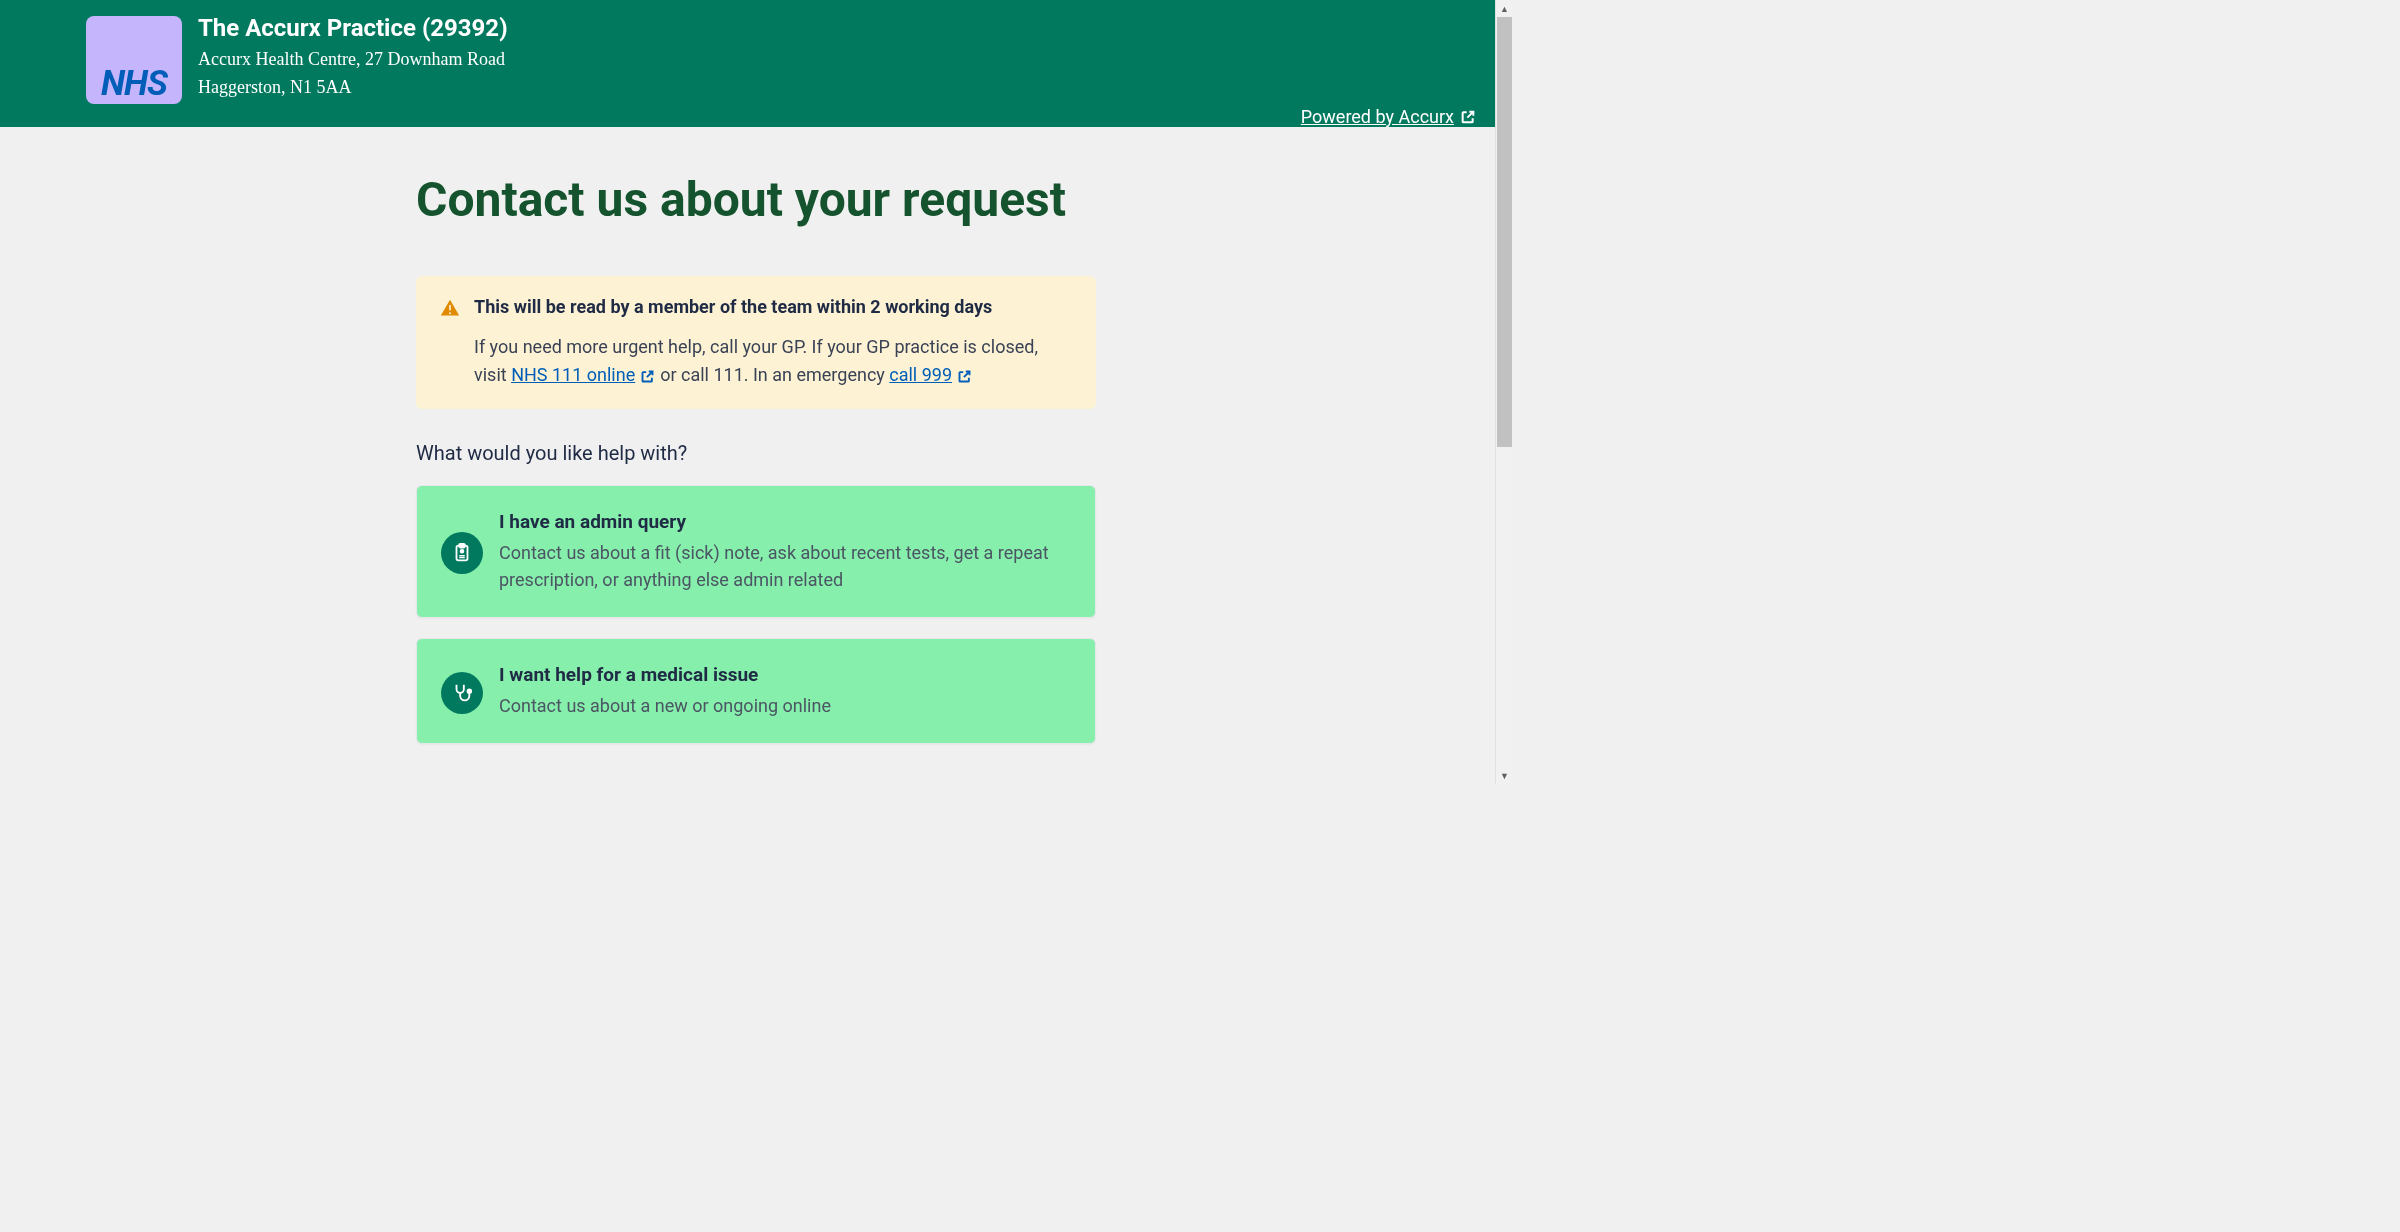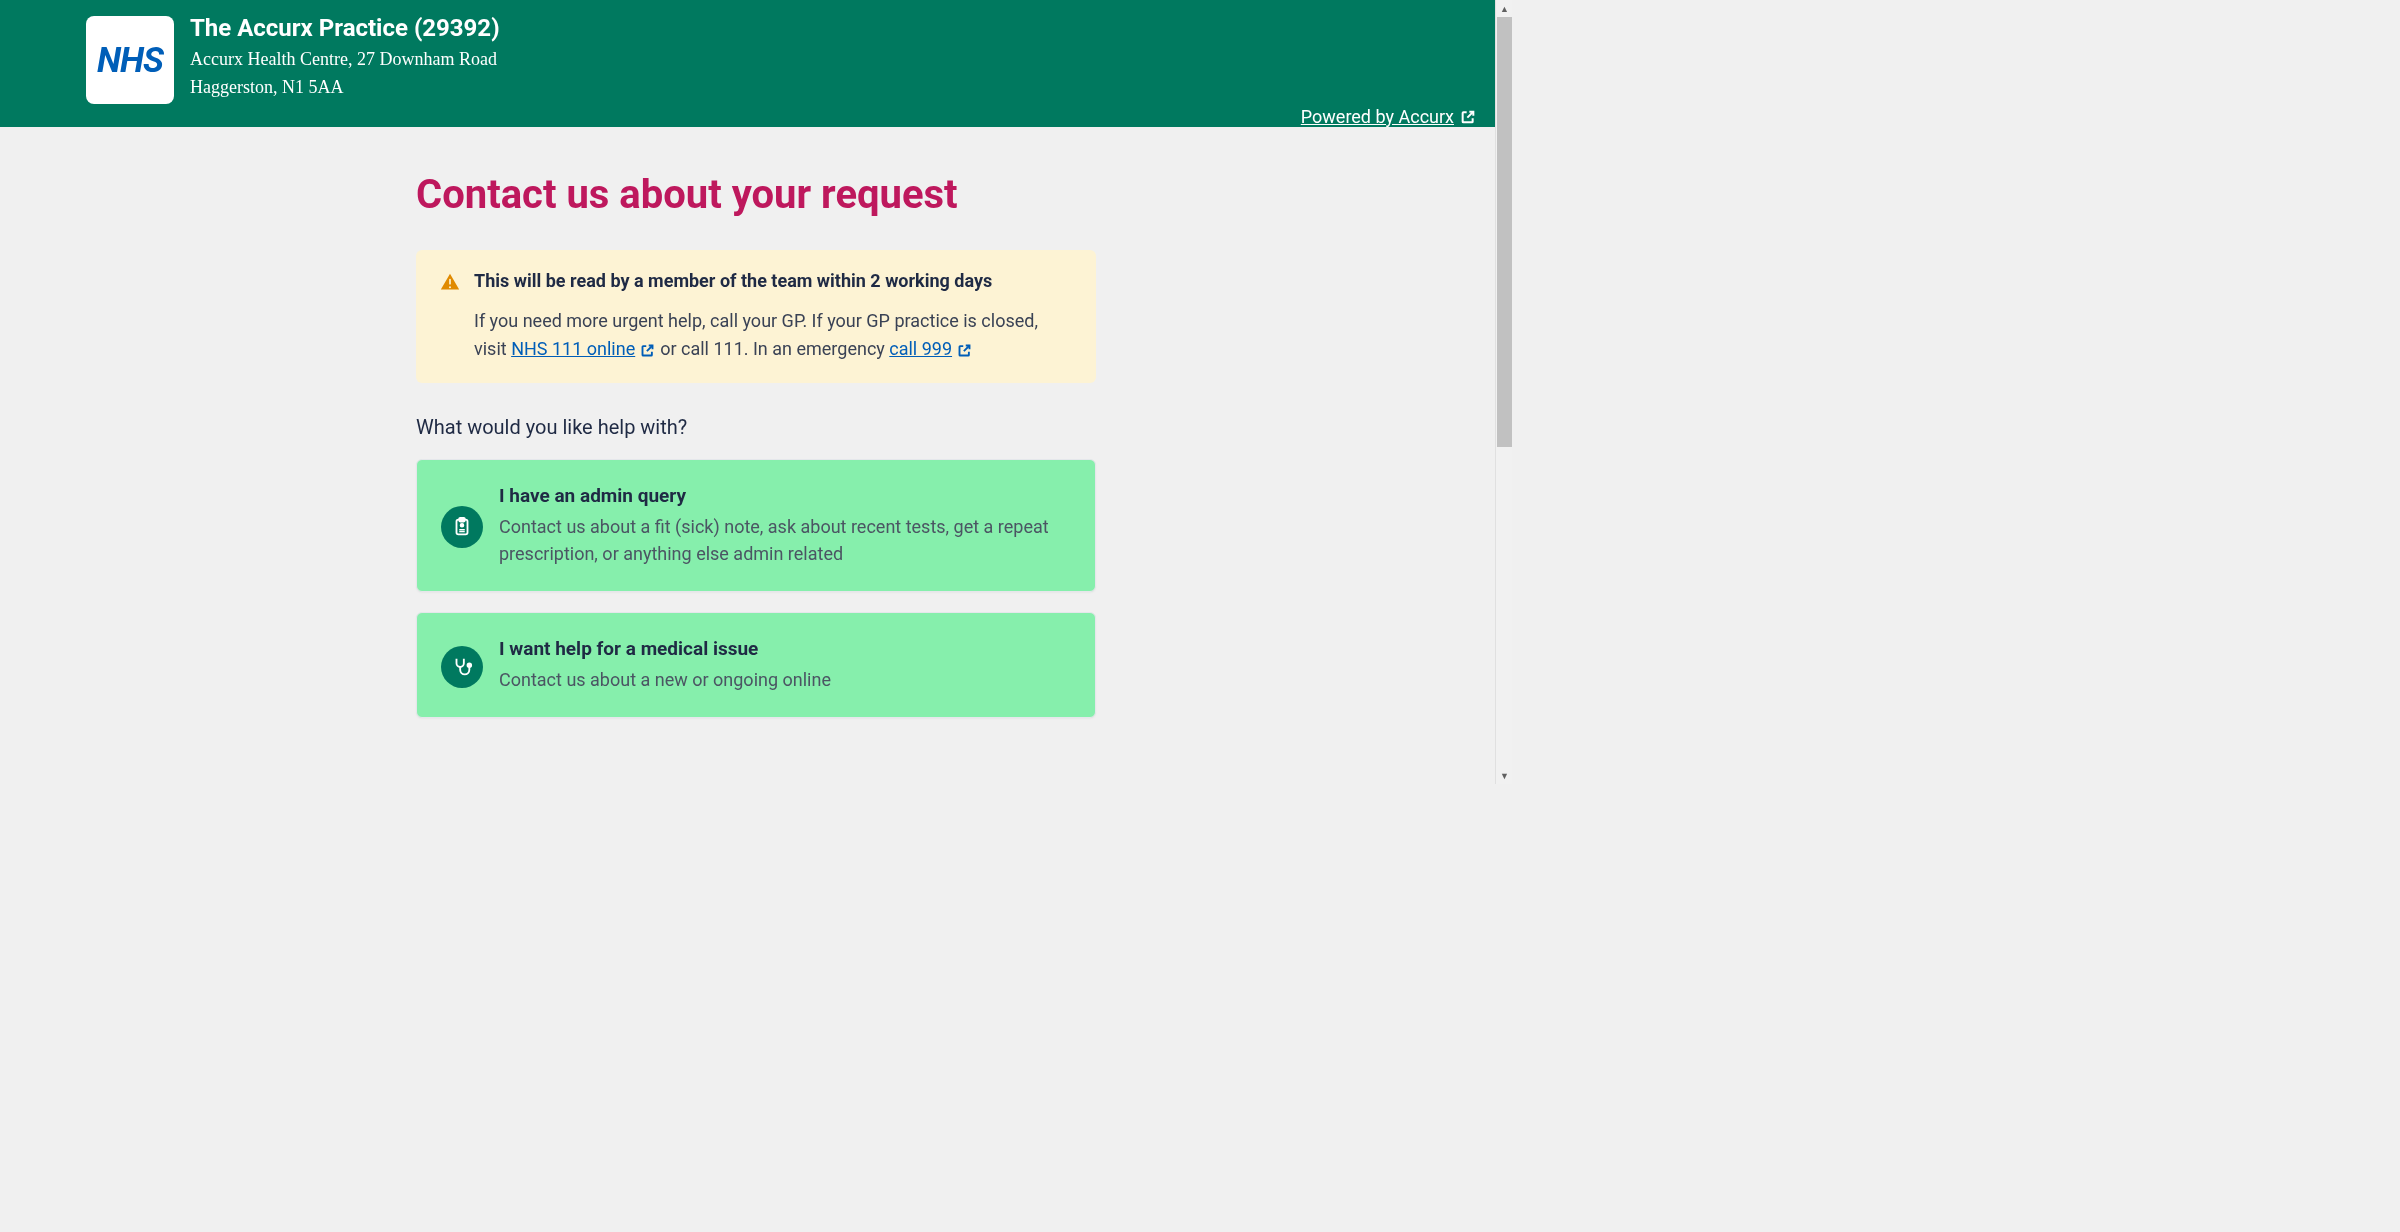--- a/index.html
+++ b/index.html
@@ -19,26 +19,26 @@
   position: relative;
 }
 .header-inner {
   max-width: 1380px;
   margin: 0 auto;
   display: flex;
   align-items: flex-start;
   padding: 0 20px;
 }
 .nhs-logo {
-  width: 88px;
+  width: 96px;
   height: 88px;
-  background: #ffffff;
+  background: #c4b5fd;
   border-radius: 8px;
   display: flex;
-  align-items: center;
+  align-items: flex-end;
   justify-content: center;
   margin-right: 16px;
   flex-shrink: 0;
   margin-top: 2px;
 }
 .nhs-logo span {
   color: #005eb8;
   font-weight: 700;
   font-style: italic;
   font-size: 35px;
@@ -73,24 +73,24 @@
   align-items: center;
   justify-content: center;
   vertical-align: middle;
 }
 .main {
   max-width: 680px;
   margin: 0 auto;
   padding-top: 44px;
 }
 .page-title {
-  font-size: 40px;
-  font-weight: 700;
-  color: #be185d;
-  margin-bottom: 32px;
+  font-size: 48px;
+  font-weight: 700;
+  color: #14532d;
+  margin-bottom: 48px;
 }
 .alert {
   background: #fdf3d4;
   border-radius: 6px;
   padding: 20px 24px;
   margin-bottom: 32px;
   display: flex;
   gap: 14px;
 }
 .alert-icon {

